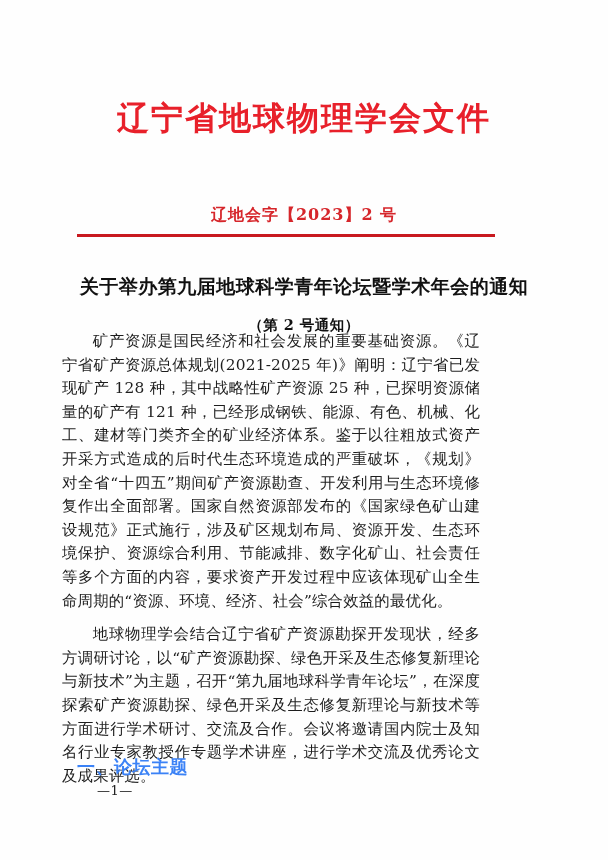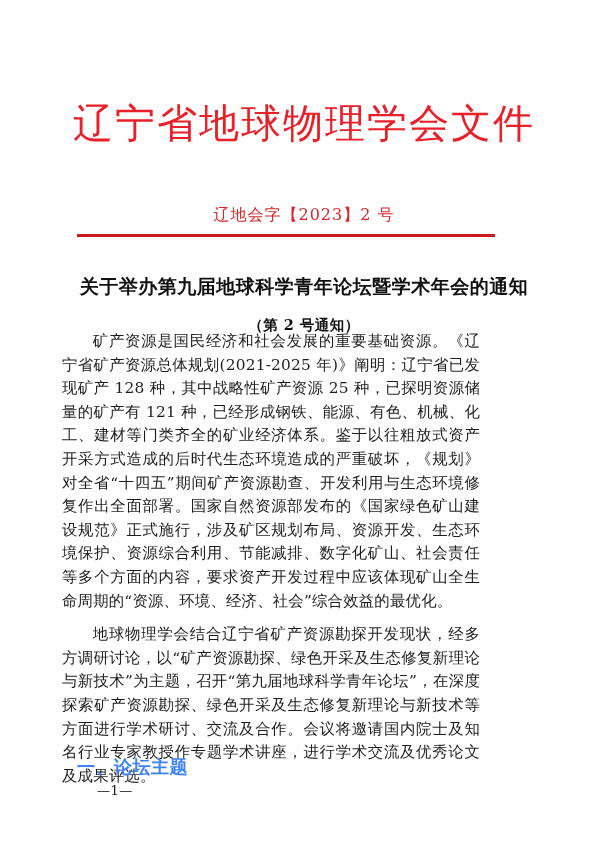--- a/index.html
+++ b/index.html
@@ -24,41 +24,41 @@
   .masthead {
     position: absolute;
     top: 100px;
     left: 0;
     width: 608px;
     text-align: center;
   }
 
   .masthead-title {
     font-family: "DejaVu Serif", "Liberation Serif", serif;
-    font-size: 40px;
-    font-weight: normal;
+    font-size: 32px;
+    font-weight: bold;
     line-height: 1.15;
     letter-spacing: 2px;
     color: #e8202a;
     white-space: nowrap;
   }
 
   
   .doc-number-block {
     position: absolute;
     top: 205px;
     left: 0;
     width: 608px;
     text-align: center;
   }
 
   .doc-number {
     font-family: "DejaVu Serif", "Liberation Serif", serif;
     font-size: 16px;
-    font-weight: normal;
+    font-weight: bold;
     color: #d6262b;
     letter-spacing: 1px;
     white-space: nowrap;
   }
 
   .red-rule {
     position: absolute;
     top: 234px;
     left: 77px;
     width: 418px;

